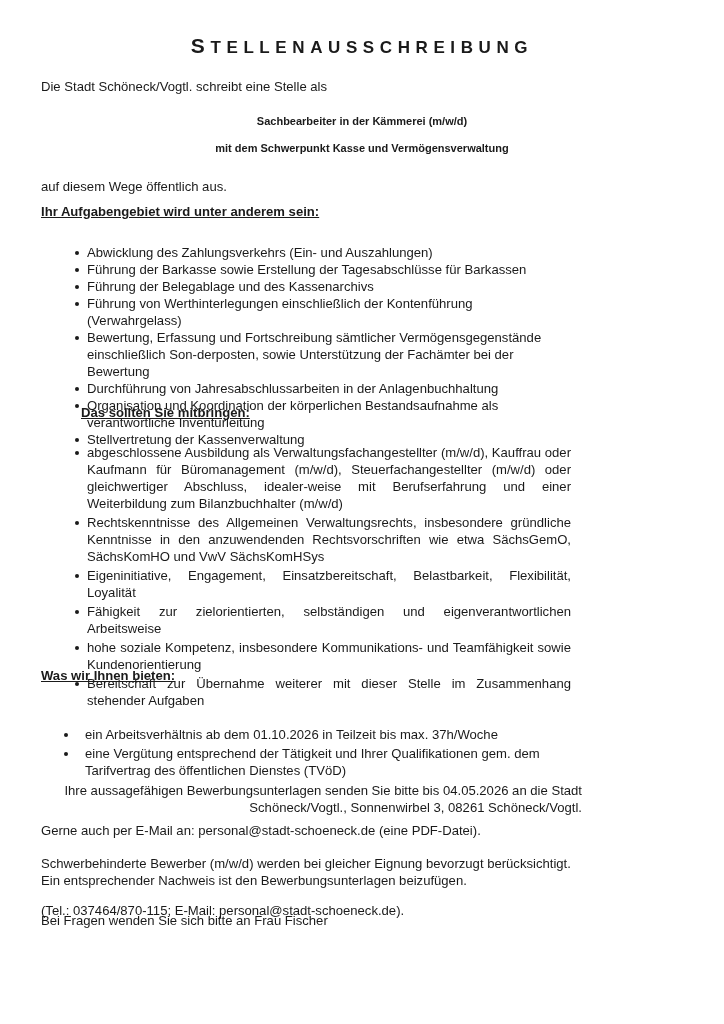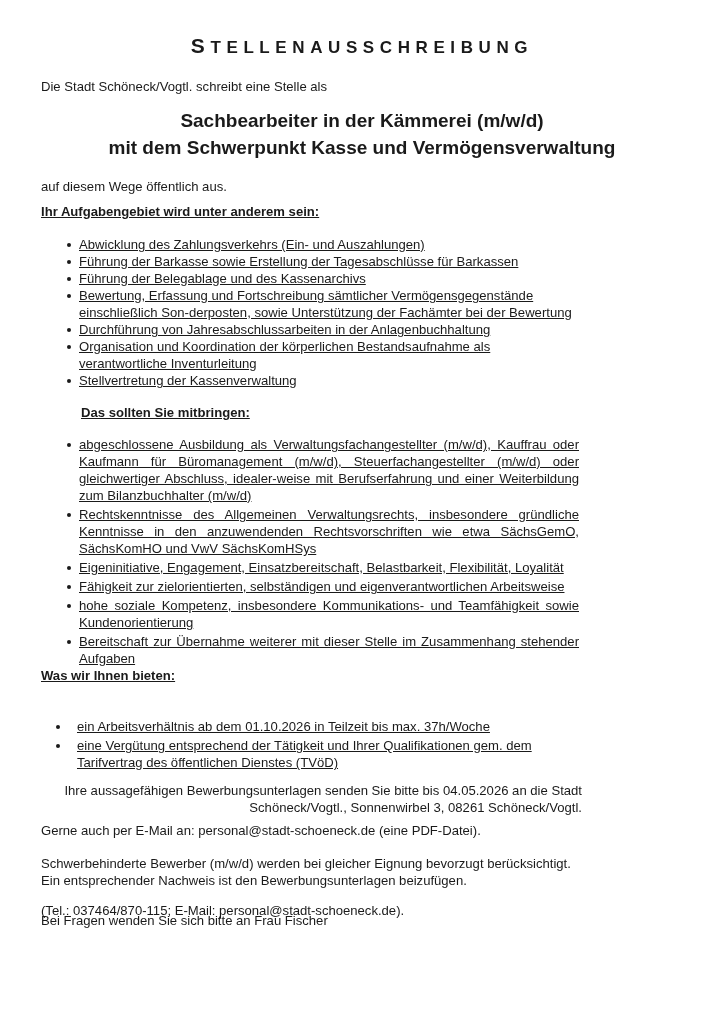--- a/index.html
+++ b/index.html
@@ -10,24 +10,24 @@
   }
   .page { position: absolute; left: 0; top: 0; width: 616px; height: 1024px; }
   .title {
     position: absolute; top: 35px; left: 0; width: 724px; text-align: center;
     font-weight: bold; font-size: 17px; letter-spacing: 5.6px; line-height: 22px;
   }
   .title .big { font-size: 21px; }
   .p { position: absolute; left: 41px; right: 34px; margin: 0; }
   .job {
     position: absolute; left: 0; width: 724px; text-align: center;
-    font-weight: bold; font-size: 19px; line-height: 20px;
+    font-weight: bold; font-size: 11px; line-height: 20px;
   }
   .h { position: absolute; left: 41px; font-weight: bold; text-decoration: underline; margin: 0; }
-  ul.list { position: absolute; margin: 4px; padding: 0; list-style: none; text-decoration: underline; }
+  ul.list { position: absolute; margin: 12px; padding: 0; list-style: none; }
   ul.list li { position: relative; margin: 0; padding: 0; }
   ul.list li .dot {
     position: absolute; top: 7px; width: 4px; height: 4px; border-radius: 50%; background: #1a1a1a;
   }
   ul.l1 { left: 75px; right: 34px; top: 232px; }
   ul.l1 li .dot { left: -12px; }
   ul.l2 { left: 75px; right: 33px; top: 432px; }
   ul.l2 li { text-align: justify; margin-bottom: 2px; }
   ul.l2 li .dot { left: -12px; }
   ul.l3 { left: 73px; right: 26px; top: 714px; }
@@ -46,20 +46,21 @@
   <div class="job" style="top:111px;">Sachbearbeiter in der Kämmerei (m/w/d)</div>
   <div class="job" style="top:138px;">mit dem Schwerpunkt Kasse und Vermögensverwaltung</div>
 
   <p class="p" style="top:178px;">auf diesem Wege öffentlich aus.</p>
 
   <p class="h" style="top:203px;">Ihr Aufgabengebiet wird unter anderem sein:</p>
   <ul class="list l1">
     <li><span class="dot"></span><span>Abwicklung des Zahlungsverkehrs (Ein- und Auszahlungen)</span></li>
     <li><span class="dot"></span><span>Führung der Barkasse sowie Erstellung der Tagesabschlüsse für Barkassen</span></li>
     <li><span class="dot"></span><span>Führung der Belegablage und des Kassenarchivs</span></li>
+    <li><span class="dot"></span><span>Führung von Werthinterlegungen einschließlich der Kontenführung (Verwahrgelass)</span></li>
     <li><span class="dot"></span><span>Bewertung, Erfassung und Fortschreibung sämtlicher Vermögensgegenstände einschließlich Son-derposten, sowie Unterstützung der Fachämter bei der Bewertung</span></li>
     <li><span class="dot"></span><span>Durchführung von Jahresabschlussarbeiten in der Anlagenbuchhaltung</span></li>
     <li><span class="dot"></span><span>Organisation und Koordination der körperlichen Bestandsaufnahme als verantwortliche Inventurleitung</span></li>
     <li><span class="dot"></span><span>Stellvertretung der Kassenverwaltung</span></li>
   </ul>
 
   <p class="h" style="top:404px;padding-left:40px;">Das sollten Sie mitbringen:</p>
   <ul class="list l2">
     <li><span class="dot"></span><span>abgeschlossene Ausbildung als Verwaltungsfachangestellter (m/w/d), Kauffrau oder Kaufmann für Büromanagement (m/w/d), Steuerfachangestellter (m/w/d) oder gleichwertiger Abschluss, idealer-weise mit Berufserfahrung und einer Weiterbildung zum Bilanzbuchhalter (m/w/d)</span></li>
     <li><span class="dot"></span><span>Rechtskenntnisse des Allgemeinen Verwaltungsrechts, insbesondere gründliche Kenntnisse in den anzuwendenden Rechtsvorschriften wie etwa SächsGemO, SächsKomHO und VwV SächsKomHSys</span></li>

